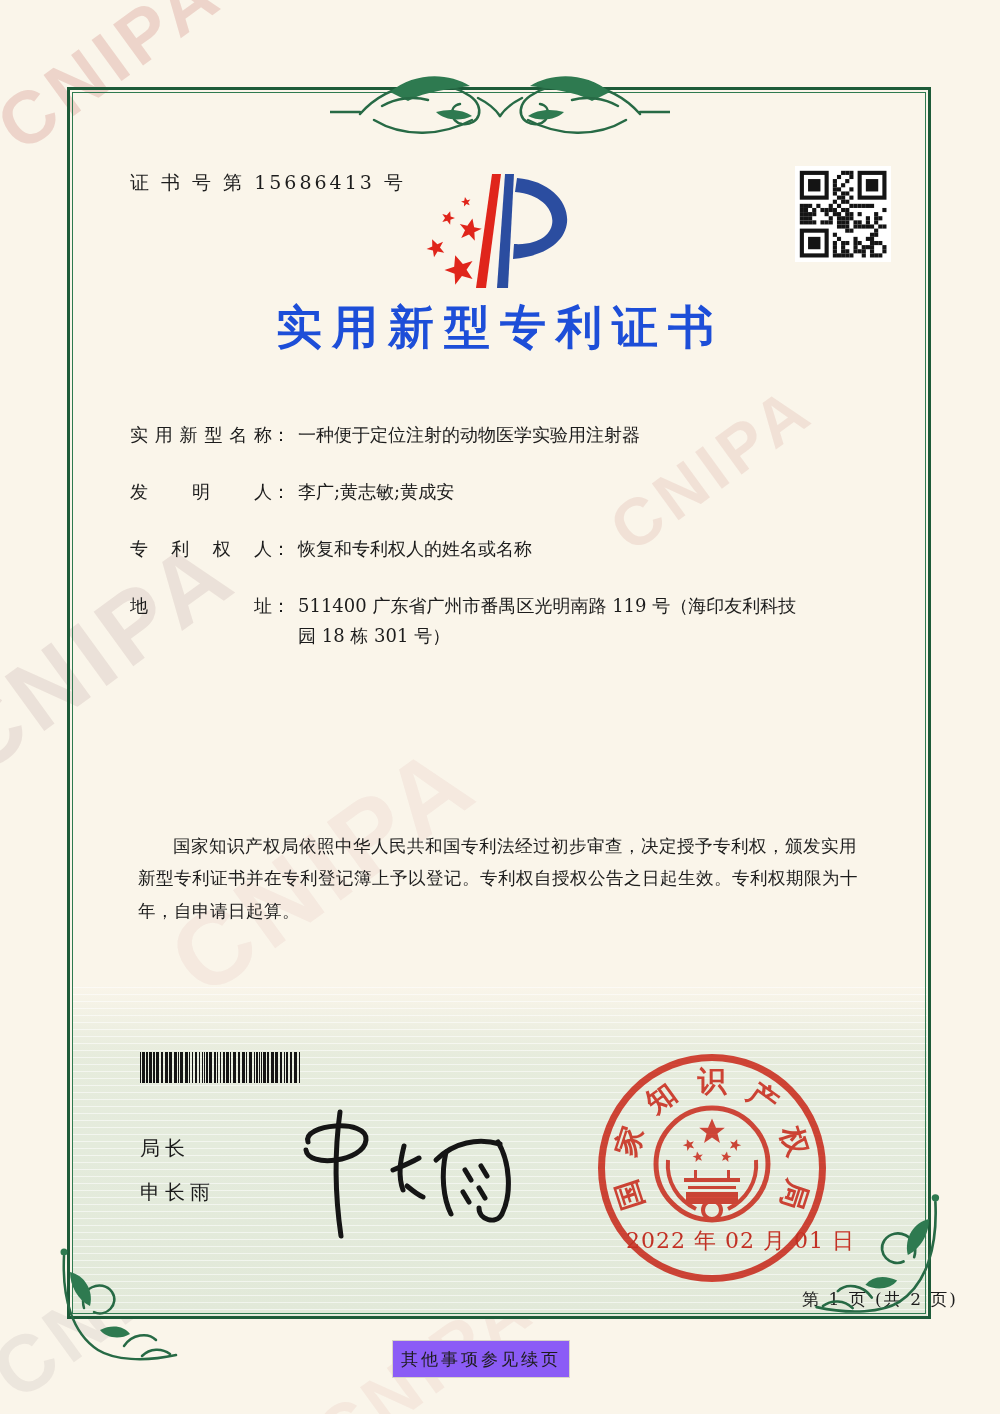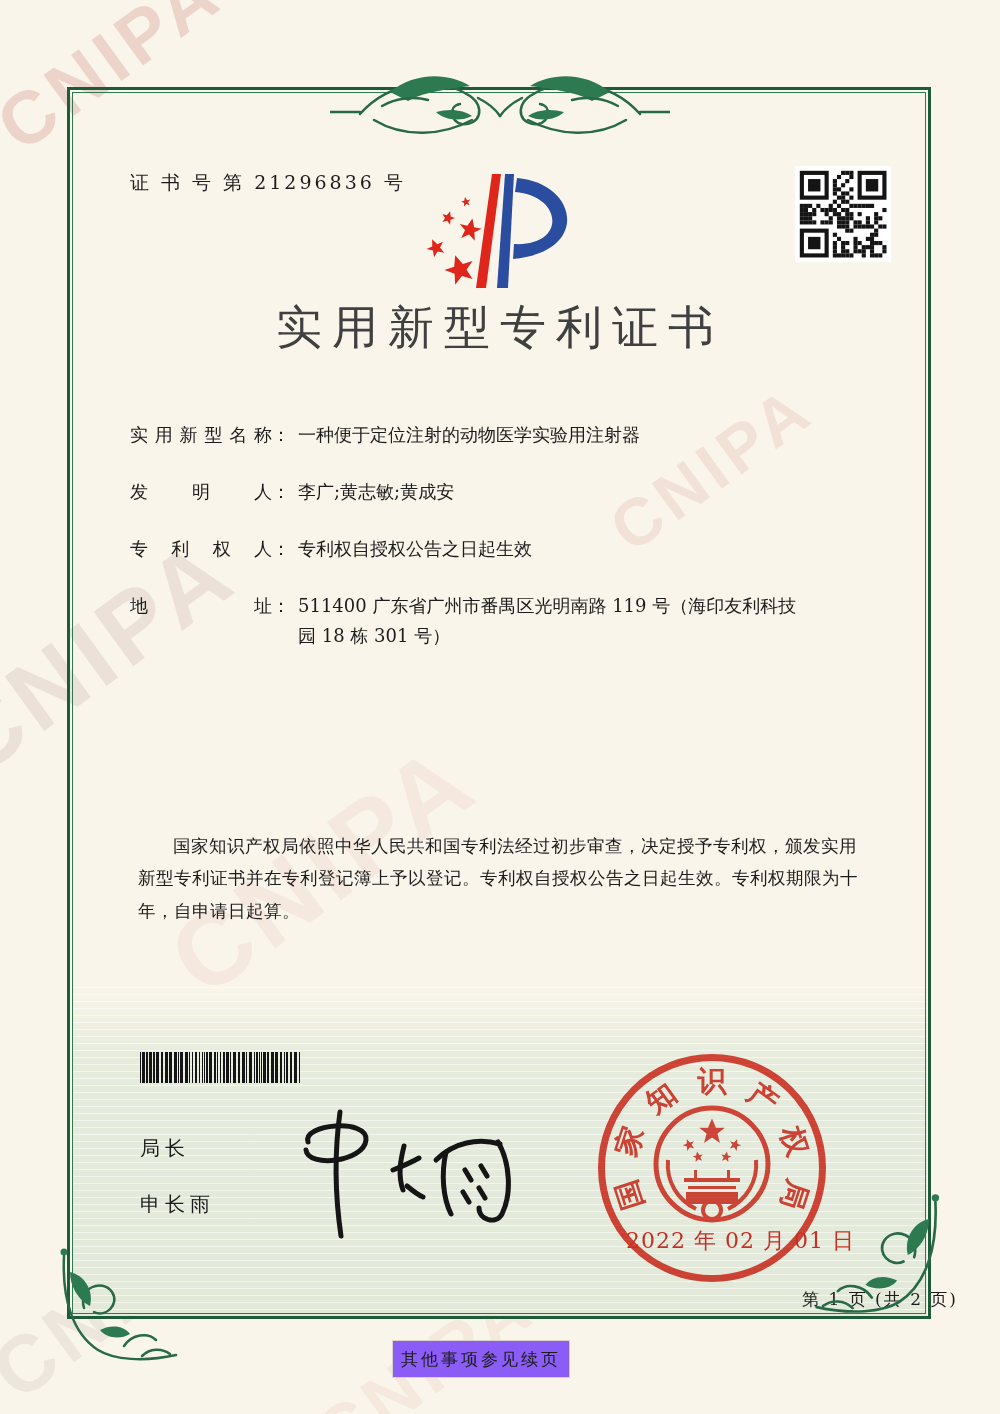--- a/index.html
+++ b/index.html
@@ -37,38 +37,38 @@
   .ornament{position:absolute;z-index:4;pointer-events:none;}
   .orn-top{left:330px;top:62px;}
   .orn-bl{left:54px;top:1238px;}
   .orn-br{left:806px;top:1178px;}
   
   .cert-no{position:absolute;left:130px;top:170px;z-index:2;font-size:19px;letter-spacing:3px;}
   .qr{position:absolute;left:795px;top:166px;width:96px;height:96px;background:#fff;z-index:2;}
   .logo{position:absolute;left:398px;top:158px;z-index:2;}
   .title{
     position:absolute;left:0;top:297px;width:100%;text-align:center;z-index:2;
-    font-size:46px;font-weight:400;letter-spacing:10px;color:#404040;
+    font-size:46px;font-weight:700;letter-spacing:10px;color:#1d4ed8;
   }
   
   .fields{position:absolute;left:130px;top:420px;width:690px;z-index:2;font-size:18px;}
   .f-row{margin-bottom:27px;line-height:30px;position:relative;}
   .f-label{display:inline-block;width:142px;text-align:justify;text-align-last:justify;vertical-align:top;}
   .f-colon{vertical-align:top;}
   .f-value{display:inline-block;margin-left:8px;vertical-align:top;max-width:500px;}
   .f-pair2{position:absolute;left:362px;top:0;white-space:nowrap;}
   .f-pair2 .f-label2{letter-spacing:1px;}
   
   .legal{position:absolute;left:130px;top:822px;width:742px;z-index:2;font-size:17.5px;line-height:1.85;}
   .legal p{margin:8px;text-indent:2em;letter-spacing:.5px;}
   
   .barcode{position:absolute;left:140px;top:1052px;width:262px;height:31px;z-index:2;display:flex;align-items:stretch;}
   .barcode div{background:#151515;}
   .director{position:absolute;left:140px;top:1138px;z-index:2;font-size:20px;letter-spacing:5px;line-height:1;}
-  .director .name{margin-top:36px;}
+  .director .name{margin-top:24px;}
   .signature{position:absolute;left:264px;top:1108px;z-index:2;}
   .seal{position:absolute;left:594px;top:1050px;width:236px;height:236px;z-index:2;mix-blend-mode:multiply;}
   .seal-circle{position:absolute;inset:4px;border:7px solid #df382b;border-radius:50%;opacity:.92;box-sizing:border-box;}
   .seal-ring{position:absolute;inset:0;}
   .seal-ring span{
     position:absolute;left:50%;top:50%;font-size:29px;font-weight:700;color:#df382b;
     font-family:"DejaVu Sans","Liberation Sans",sans-serif;opacity:.92;
   }
   .seal-emblem{position:absolute;left:56px;top:52px;opacity:.9;}
   .seal-date{
@@ -128,21 +128,21 @@
   <use href="#flourHalf"></use>
   <use href="#flourHalf" transform="translate(340,0) scale(-1,1)"></use>
 </svg>
 <svg class="ornament orn-bl" width="132" height="132" viewBox="0 0 132 132">
   <use href="#cornerFl"></use>
 </svg>
 <svg class="ornament orn-br" width="140" height="150" viewBox="0 0 132 132">
   <use href="#cornerFl" transform="translate(132,0) scale(-1,1)"></use>
 </svg>
 
-<div class="cert-no">证 书 号 第 21296836 号</div>
+<div class="cert-no">证 书 号 第 15686413 号</div>
 
 <svg class="qr" id="qr" viewBox="0 0 100 100">
     <rect x="0" y="0" width="100" height="100" fill="#fff"></rect>
     <rect x="5" y="5" width="30.099999999999998" height="30.099999999999998" fill="#141414"></rect>
     <rect x="9.3" y="9.3" width="21.5" height="21.5" fill="#fff"></rect>
     <rect x="13.6" y="13.6" width="12.899999999999999" height="12.899999999999999" fill="#141414"></rect>
     <rect x="65.19999999999999" y="5" width="30.099999999999998" height="30.099999999999998" fill="#141414"></rect>
     <rect x="69.5" y="9.3" width="21.5" height="21.5" fill="#fff"></rect>
     <rect x="73.8" y="13.6" width="12.899999999999999" height="12.899999999999999" fill="#141414"></rect>
     <rect x="5" y="65.19999999999999" width="30.099999999999998" height="30.099999999999998" fill="#141414"></rect>
@@ -302,21 +302,21 @@
 <div class="title">实用新型专利证书</div>
 
 <div class="fields">
   <div class="f-row">
     <span class="f-label">实用新型名称</span><span class="f-colon">：</span><span class="f-value">一种便于定位注射的动物医学实验用注射器</span>
   </div>
   <div class="f-row">
     <span class="f-label">发明人</span><span class="f-colon">：</span><span class="f-value">李广;黄志敏;黄成安</span>
   </div>
   <div class="f-row">
-    <span class="f-label">专利权人</span><span class="f-colon">：</span><span class="f-value">专利权自授权公告之日起生效</span>
+    <span class="f-label">专利权人</span><span class="f-colon">：</span><span class="f-value">恢复和专利权人的姓名或名称</span>
   </div>
   <div class="f-row">
     <span class="f-label">地址</span><span class="f-colon">：</span><span class="f-value" style="width:500px">511400 广东省广州市番禺区光明南路 119 号（海印友利科技园 18 栋 301 号）</span>
   </div>
 </div>
 
 <div class="legal">
   <p>国家知识产权局依照中华人民共和国专利法经过初步审查，决定授予专利权，颁发实用新型专利证书并在专利登记簿上予以登记。专利权自授权公告之日起生效。专利权期限为十年，自申请日起算。</p>
 </div>
 

